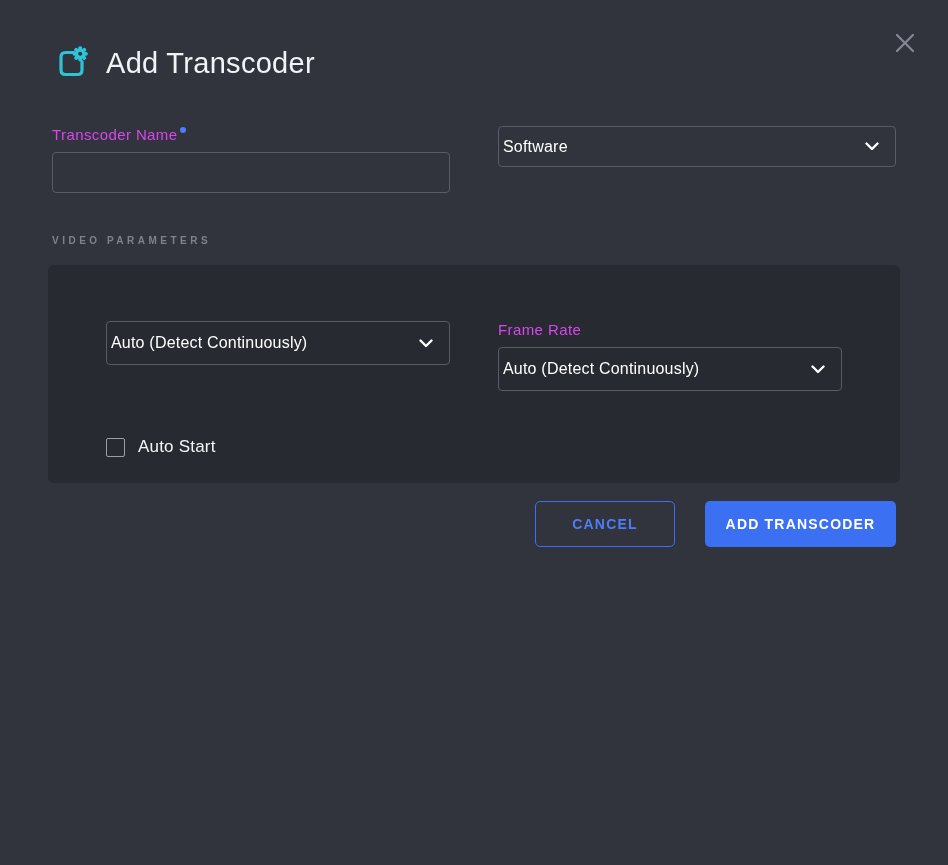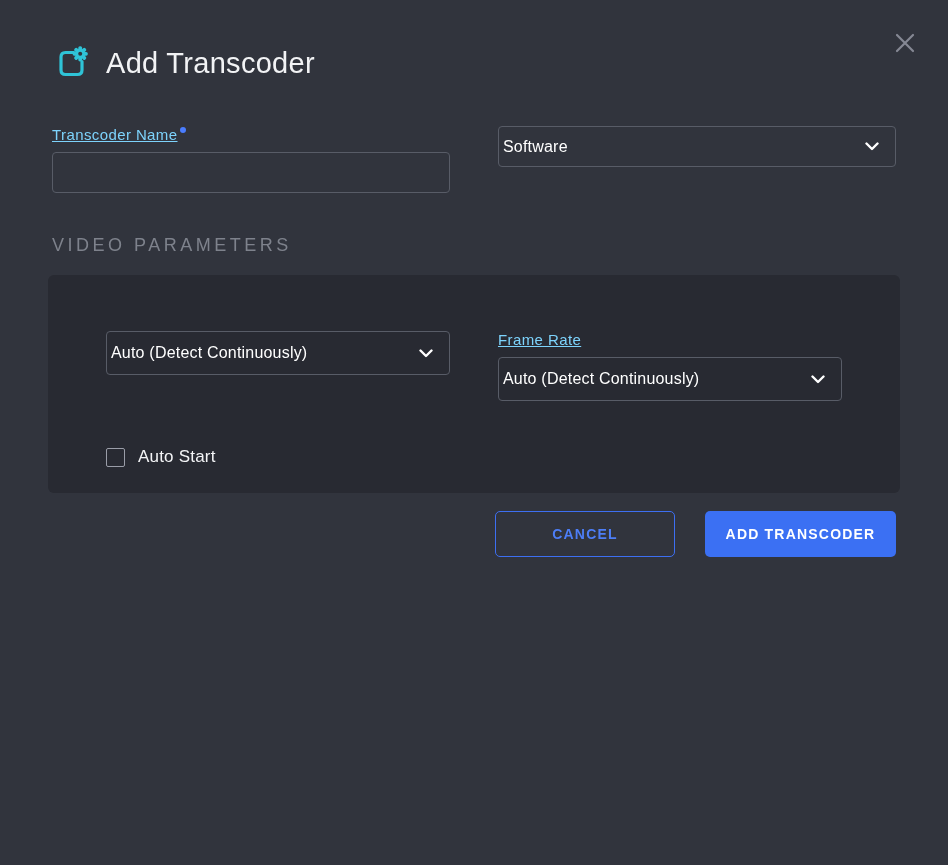--- a/index.html
+++ b/index.html
@@ -42,25 +42,24 @@
     border: none;
   }
   
   .grid-2 {
     display: grid;
     grid-template-columns: 1fr 1fr;
     column-gap: 48px;
   }
   .field-label {
     display: block;
-    color: #7dd3fc;
+    color: #d946ef;
     font-size: 15px;
     letter-spacing: 0.4px;
     margin-bottom: 9px;
-    text-decoration: underline;
   }
   .req-dot {
     display: inline-block;
     width: 6px; height: 6px;
     border-radius: 50%;
     background: #4a7dff;
     vertical-align: top;
     margin-left: 2px;
     margin-top: 1px;
   }
@@ -94,23 +93,23 @@
   }
   .select-box .select-value {
     color: #ffffff;
     font-size: 16px;
     letter-spacing: 0.2px;
   }
   
   .section-title {
     margin-top: 42px;
     color: #7e828c;
-    font-size: 18px;
+    font-size: 10px;
     letter-spacing: 3.5px;
-    font-weight: 400;
+    font-weight: 700;
   }
   .panel {
     margin: 19px -4px 0 -4px;
     background: #282a32;
     border-radius: 6px;
     padding: 56px 58px 26px 58px;
   }
   .panel .select-box, .panel .text-input { height: 44px; }
   .panel-row { margin-bottom: 34px; }
   .checkbox-row { margin-top: 46px; display: grid; grid-template-columns: 1fr 1fr; column-gap: 48px; }
@@ -144,21 +143,21 @@
   .btn {
     height: 46px;
     border-radius: 5px;
     font-family: "Liberation Sans", sans-serif;
     font-size: 14px;
     font-weight: bold;
     letter-spacing: 1.2px;
     cursor: pointer;
   }
   .btn-cancel {
-    width: 180px;
+    width: 140px;
     background: transparent;
     border: 1px solid #3d6ff2;
     color: #4d7ef7;
   }
   .btn-primary {
     width: 191px;
     background: #3b70f3;
     border: none;
     color: #ffffff;
   }

